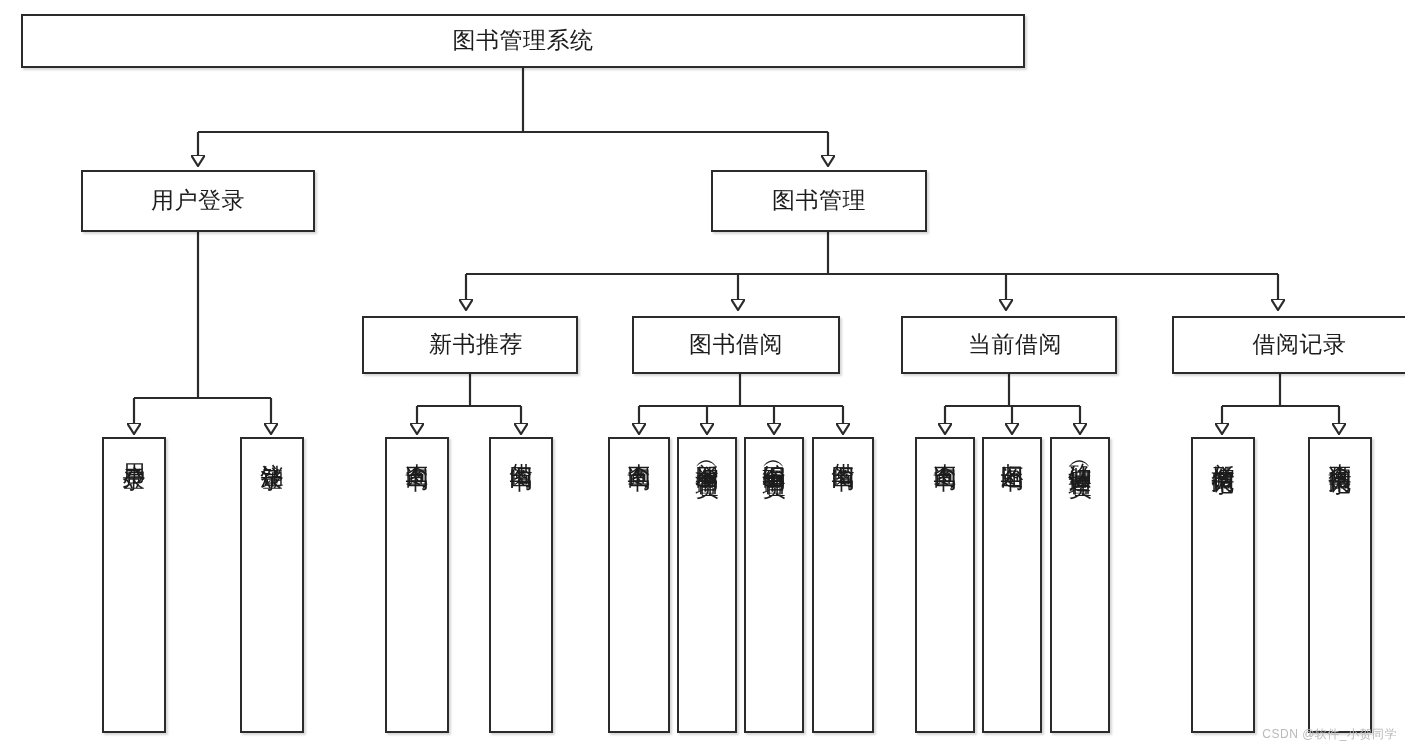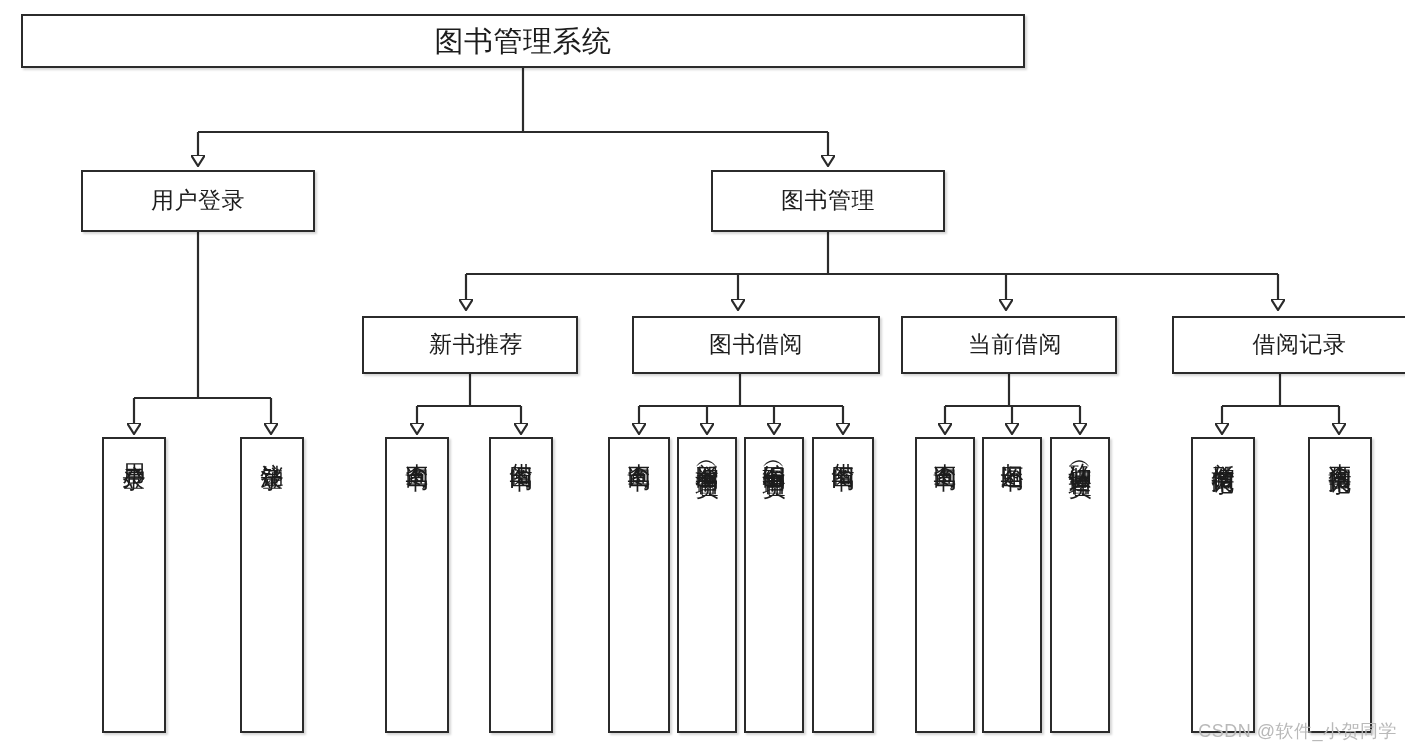--- a/index.html
+++ b/index.html
@@ -33,21 +33,21 @@
     line-height: 1.18;
     text-align: center;
     white-space: nowrap;
   }
   
   .node.horiz .node-label {
     font-size: 23px;
     letter-spacing: 0.5px;
   }
   .node.root .node-label {
-    font-size: 29px;
+    font-size: 23px;
   }
   
   .node.vert {
     align-items: flex-start;
     justify-content: center;
     padding-top: 6px;
   }
   .node.vert .node-label {
     writing-mode: vertical-rl;
     text-orientation: upright;
@@ -67,21 +67,21 @@
   }
   #wires line, #wires path {
     stroke: #2b2b2b;
     stroke-width: 2.2;
     fill: none;
   }
   .watermark {
     position: absolute;
     right: 8px;
     bottom: 4px;
-    font-size: 18px;
+    font-size: 12px;
     color: #b9b9b9;
     letter-spacing: 0.5px;
     white-space: nowrap;
   }
 </style>
 </head>
 <body>
 
 <div id="canvas">
 
@@ -134,29 +134,29 @@
   </svg>
 
   <div class="node root horiz" style="left:21px; top:14px; width:1004px; height:54px;">
     <span class="node-label">图书管理系统</span>
   </div>
 
   <div class="node horiz" style="left:81px; top:170px; width:234px; height:62px;">
     <span class="node-label">用户登录</span>
   </div>
 
-  <div class="node horiz" style="left:711px; top:170px; width:234px; height:62px;">
+  <div class="node horiz" style="left:711px; top:170px; width:216px; height:62px;">
     <span class="node-label">图书管理</span>
   </div>
 
   <div class="node horiz" style="left:362px; top:316px; width:216px; height:58px;padding-left:12px;">
     <span class="node-label">新书推荐</span>
   </div>
 
-  <div class="node horiz" style="left:632px; top:316px; width:248px; height:58px;">
+  <div class="node horiz" style="left:632px; top:316px; width:208px; height:58px;">
     <span class="node-label">图书借阅</span>
   </div>
 
   <div class="node horiz" style="left:901px; top:316px; width:216px; height:58px;padding-left:12px;">
     <span class="node-label">当前借阅</span>
   </div>
 
   <div class="node horiz" style="left:1172px; top:316px; width:255px; height:58px;">
     <span class="node-label">借阅记录</span>
   </div>

